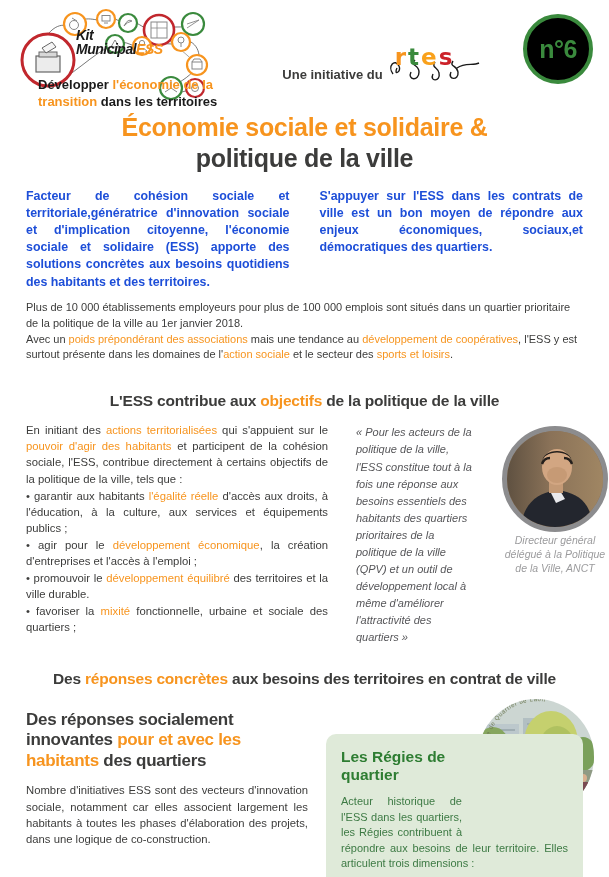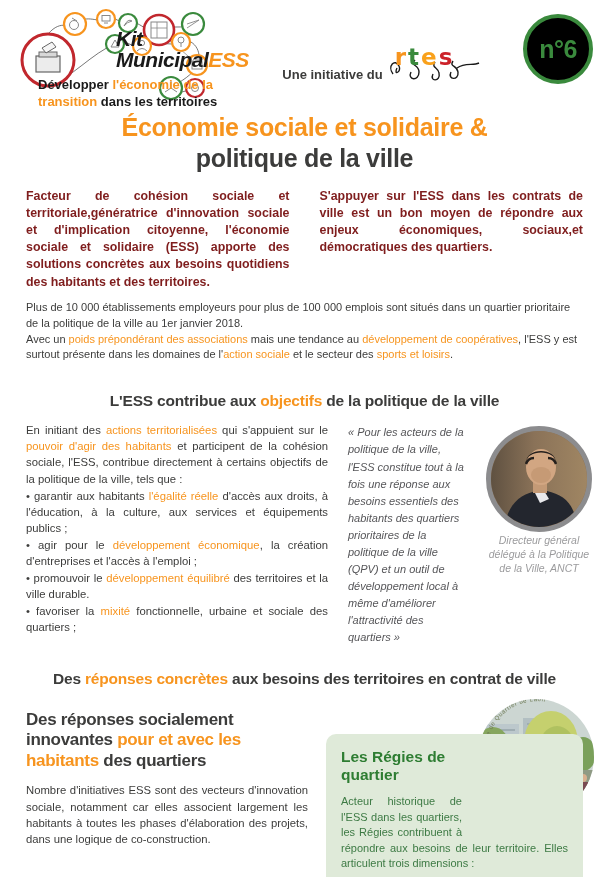--- a/index.html
+++ b/index.html
@@ -4,46 +4,46 @@
 <style>
   html,body{margin:0;padding:0;background:#e9e9e9;}
   .page{
     width:609px;height:877px;background:#ffffff;overflow:hidden;position:relative;
     font-family:"Liberation Sans",sans-serif;color:#3c3c3b;margin:0 auto;
   }
   
   .header{display:flex;align-items:flex-start;justify-content:space-between;padding:8px 16px 0 12px;height:100px;}
   .logo{position:relative;width:228px;height:98px;flex:0 0 auto;}
   .logo svg{position:absolute;left:0;top:0;}
-  .logo-text{position:absolute;left:64px;top:20px;font-style:italic;font-weight:bold;line-height:1.02;font-size:21px;letter-spacing:-.5px;color:#1a1a1a;white-space:nowrap;margin-left:40px;}
+  .logo-text{position:absolute;left:64px;top:20px;font-style:italic;font-weight:bold;line-height:1.02;font-size:14px;letter-spacing:-.5px;color:#1a1a1a;white-space:nowrap;}
   .logo-tagline{position:absolute;left:26px;top:69px;width:180px;text-align:left;font-size:13px;font-weight:bold;line-height:1.3;color:#1a1a1a;}
   .initiative{display:flex;align-items:center;margin-top:30px;gap:6px;}
   .initiative-label{font-weight:bold;font-size:13px;color:#3c3c3b;white-space:nowrap;margin-top:28px;}
   .rtes{position:relative;width:92px;height:44px;}
   .rtes-letters{position:absolute;left:6px;top:6px;font-weight:bold;font-size:23px;letter-spacing:2px;font-family:"DejaVu Sans",sans-serif;}
   .issue-badge{width:62px;height:62px;border:4px solid #3a8a3d;border-radius:50%;display:flex;align-items:center;justify-content:center;margin-top:6px;background:#000000;}
   .issue-badge span{color:#3a8a3d;font-weight:bold;font-size:25px;letter-spacing:-.5px;}
   
   .page-title{text-align:center;margin-top:4px;font-weight:bold;line-height:1.22;font-size:25px;letter-spacing:-.3px;}
   .page-title .t1{color:#f7941e;display:block;}
   .page-title .t2{color:#3c3c3b;display:block;}
   
   .intro{display:grid;grid-template-columns:1fr 1fr;gap:30px;margin:15px 26px 0 26px;}
-  .intro p{margin:0;font-weight:bold;font-size:12.4px;line-height:1.38;text-align:justify;color:#7f1d1d;}
+  .intro p{margin:0;font-weight:bold;font-size:12.4px;line-height:1.38;text-align:justify;color:#1d4ed8;}
   
   .sec-head{text-align:center;font-weight:bold;font-size:15.5px;color:#3c3c3b;letter-spacing:-.2px;}
   .seg-hl{color:#f7941e;}
   .seg-o{color:#f7941e;}.seg-g{color:#3a8a3d;}.seg-y{color:#f9a11b;}.seg-rd{color:#cc2229;}
   
   .s1-head{margin-top:27px;}
   .s1-body{margin:9px 26px 0 26px;font-size:11px;line-height:1.45;text-align:left;}
   .s1-body p{margin:0;}
   
   .s2-head{margin-top:29px;}
-  .s2-grid{display:grid;grid-template-columns:302px 118px 1fr;gap:20px;margin:12px 26px 0 26px;}
+  .s2-grid{display:grid;grid-template-columns:302px 118px 1fr;gap:28px;margin:12px 26px 0 26px;}
   .s2-left{font-size:11.3px;line-height:1.42;text-align:justify;}
   .s2-left p{margin:0 0 1px 0;}
   .quote{font-style:italic;font-size:11px;line-height:1.55;color:#565659;margin-top:2px;}
   .s2-photo-col{text-align:center;}
   .portrait-ring{width:96px;height:96px;border-radius:50%;border:5px solid #8c8c8e;overflow:hidden;margin:4px auto 0 auto;background:#8a7258;}
   .person-name{font-weight:bold;color:#8d8d8f;font-size:11.5px;margin-top:10px;}
   .person-role{font-style:italic;color:#9b9b9d;font-size:10.5px;line-height:1.3;margin-top:2px;}
   
   .s3-head{margin-top:24px;}
   .s3-grid{display:grid;grid-template-columns:282px 1fr;gap:18px;margin:14px 26px 0 26px;}

